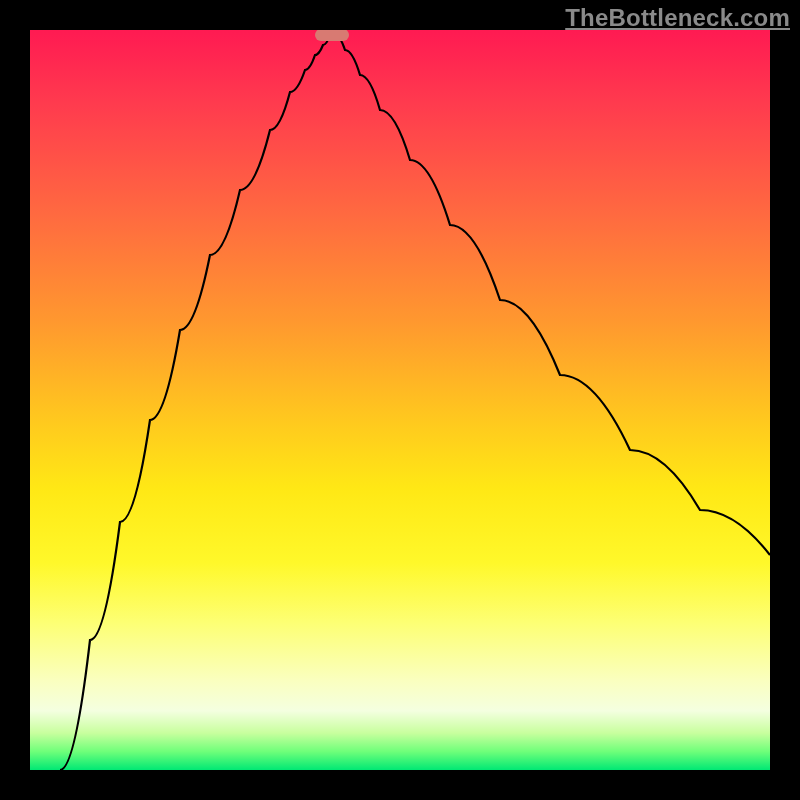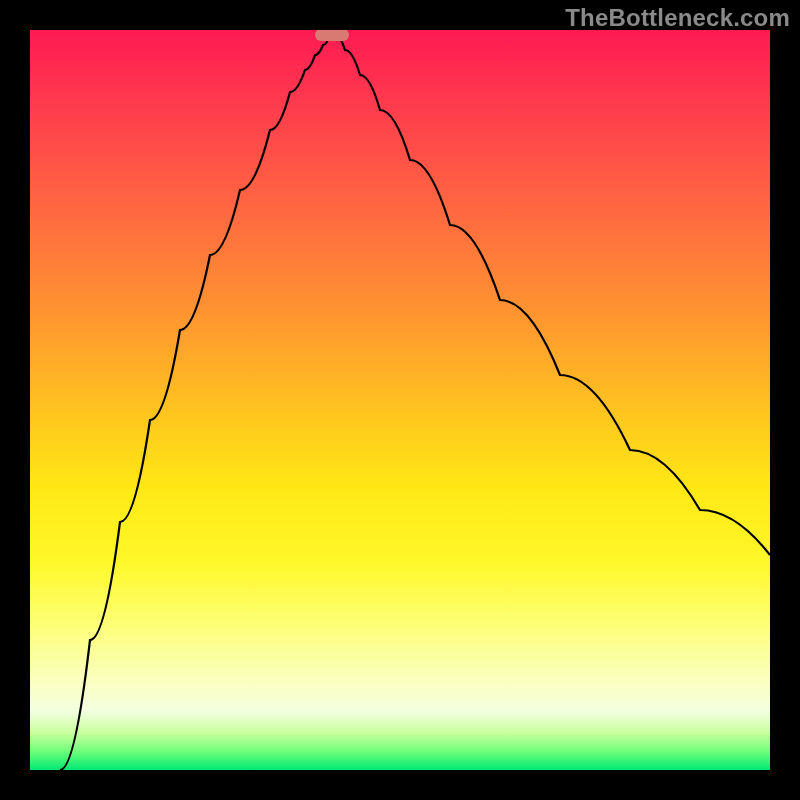--- a/index.html
+++ b/index.html
@@ -59,20 +59,21 @@
   }
   .watermark {
     position: absolute;
     top: 4px;
     right: 10px;
     font-family: Arial, Helvetica, sans-serif;
     font-size: 24px;
     font-weight: 600;
     color: #8a8a8a;
     letter-spacing: 0.2px;
+    text-decoration: underline;
   }
 </style>
 </head>
 <body>
 
 <div class="watermark">TheBottleneck.com</div>
 
 <div class="frame">
   <div class="gradient"></div>
   <svg class="curve" viewBox="0 0 740 740" preserveAspectRatio="none">

